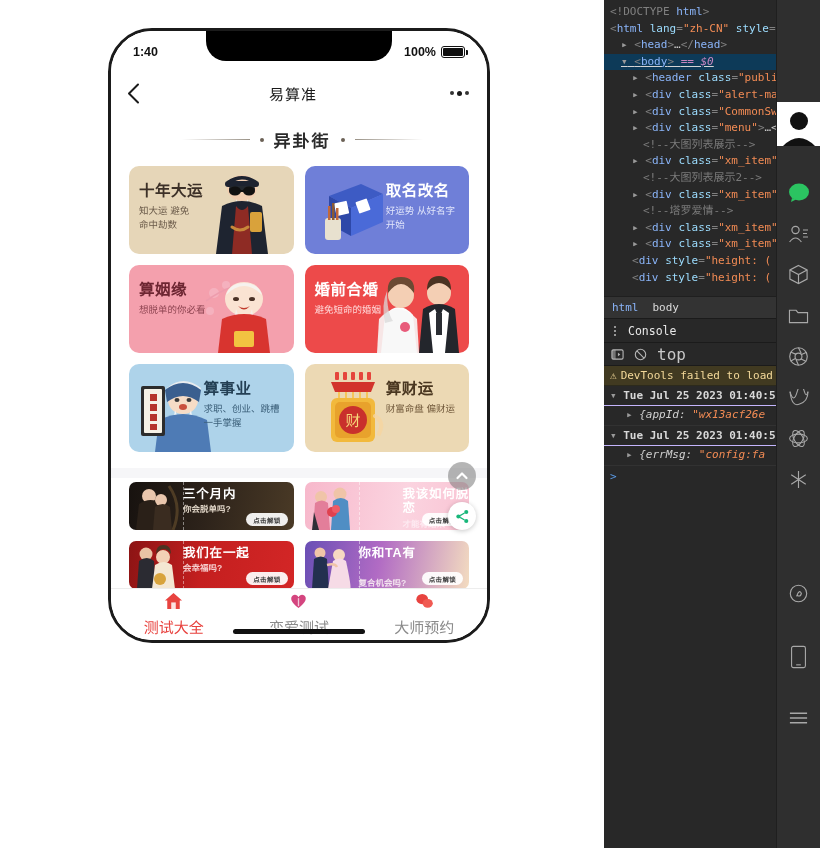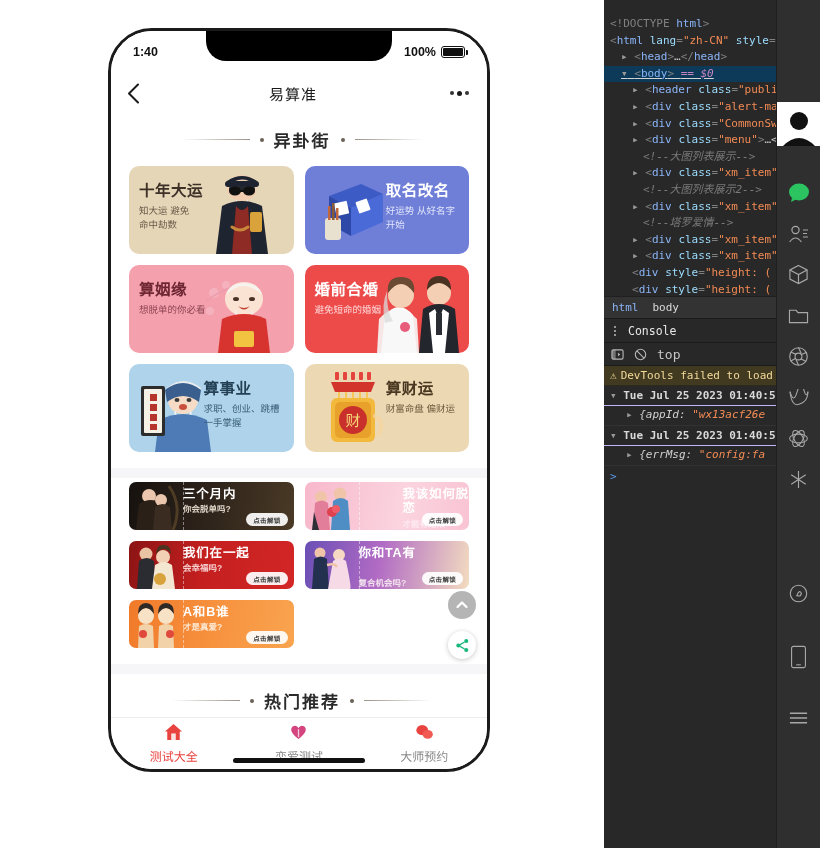--- a/index.html
+++ b/index.html
@@ -12,21 +12,21 @@
   #root { position: relative; width: 820px; height: 848px; background: #ffffff; }
 
   
   #sim-area {
     position: absolute; left: 0; top: 0; width: 604px; height: 848px;
     background: #ffffff;
   }
 
   #phone {
     position: absolute; left: 108px; top: 28px;
-    width: 382px; height: 744px;
+    width: 382px; height: 615px;
     background: #ffffff;
     border: 3px solid #1b1b1b;
     border-radius: 44px;
     overflow: hidden;
   }
   #phone-inner {
     position: absolute; inset: 0;
     border-radius: 41px;
     overflow: hidden;
     background: #fff;
@@ -199,42 +199,42 @@
   
   .tabbar {
     position: absolute; bottom: 0; left: 0; right: 0; height: 52px;
     background: #fff; border-top: 1px solid #ededed; display: flex; z-index: 36;
   }
   .tab {
     flex: 1; display: flex; flex-direction: column; align-items: center; justify-content: center;
     gap: 3px; cursor: pointer;
   }
   .tab .ticon { font-size: 17px; line-height: 1; }
-  .tab .tlabel { font-size: 12px; color: #8a8a8a; }
+  .tab .tlabel { font-size: 15px; color: #8a8a8a; }
   .tab.active .tlabel { color: #e8433f; }
   .home-indicator {
     position: absolute; bottom: 6px; left: 50%; transform: translateX(-50%);
     width: 132px; height: 5px; border-radius: 3px; background: #111; z-index: 60;
   }
 
   
   #devtools {
     position: absolute; right: 0; top: 0; width: 216px; height: 848px;
     background: #282828; color: #d4d4d4;
     font-family: "DejaVu Sans Mono", "Liberation Mono", monospace;
     font-size: 11px; overflow: hidden;
   }
-  #dt-elements { position: absolute; top: 12px; left: 0; right: 44px; height: 296px; overflow: hidden; padding: 4px 0 0 0; }
+  #dt-elements { position: absolute; top: 0; left: 0; right: 44px; height: 296px; overflow: hidden; padding: 4px 0 0 0; }
   .dom-line { white-space: pre; line-height: 16.6px; padding-left: 6px; }
   .dom-line.sel { background: #0d3a58; text-decoration: underline; }
   .tw { color: #8ab4f8; }      
   .at { color: #9cdcfe; }      
   .av { color: #f28b54; }      
   .pk { color: #808080; }      
-  .cm { color: #7a7a7a; font-style: italic; }
+  .cm { color: #7a7a7a; }
   .dd { color: #cccccc; }
   .arrow { color: #9a9a9a; }
   .sel-marker { color: #c586c0; font-style: italic; }
 
   #dt-breadcrumb {
     position: absolute; top: 296px; left: 0; right: 44px; height: 22px;
     background: #333; border-top: 1px solid #1f1f1f; display: flex; align-items: center;
     padding-left: 8px; gap: 14px; font-size: 11px;
   }
   #dt-breadcrumb .bc { color: #8ab4f8; cursor: pointer; }
@@ -248,21 +248,21 @@
   .kebab { display:flex; flex-direction:column; gap:2px; padding: 0 4px; cursor:pointer;}
   .kebab i { width:2px; height:2px; background:#bdbdbd; border-radius:50%; display:block;}
   #dt-console-head .ctab { font-size: 11.5px; color: #e8e8e8; }
 
   #dt-console-toolbar {
     position: absolute; top: 342px; left: 0; right: 44px; height: 24px;
     border-top: 1px solid #1b1b1b; border-bottom: 1px solid #1b1b1b;
     display: flex; align-items: center; gap: 10px; padding-left: 7px;
   }
   .tb-ico { width: 13px; height: 13px; display:block; cursor:pointer; }
-  #dt-console-toolbar .ctx { color: #c8c8c8; font-size: 13px; }
+  #dt-console-toolbar .ctx { color: #c8c8c8; font-size: 16px; }
 
   #dt-console-body { position: absolute; top: 366px; left: 0; right: 44px; bottom: 0; overflow: hidden; }
   .cs-warn {
     background: #413a21; border-bottom: 1px solid #2c2a1c;
     color: #f3d99a; padding: 3px 6px 3px 6px; white-space: nowrap; font-size: 11px;
     display:flex; gap:4px; align-items:flex-start;
   }
   .cs-row { border-bottom: 1px solid #c4b5fd; padding: 3px 6px; white-space: nowrap; }
   .cs-row .ts { color: #d8d8d8; font-weight: bold; }
   .cs-sub { padding: 2px 6px 4px 22px; white-space: nowrap; border-bottom: 1px solid #323232;}

